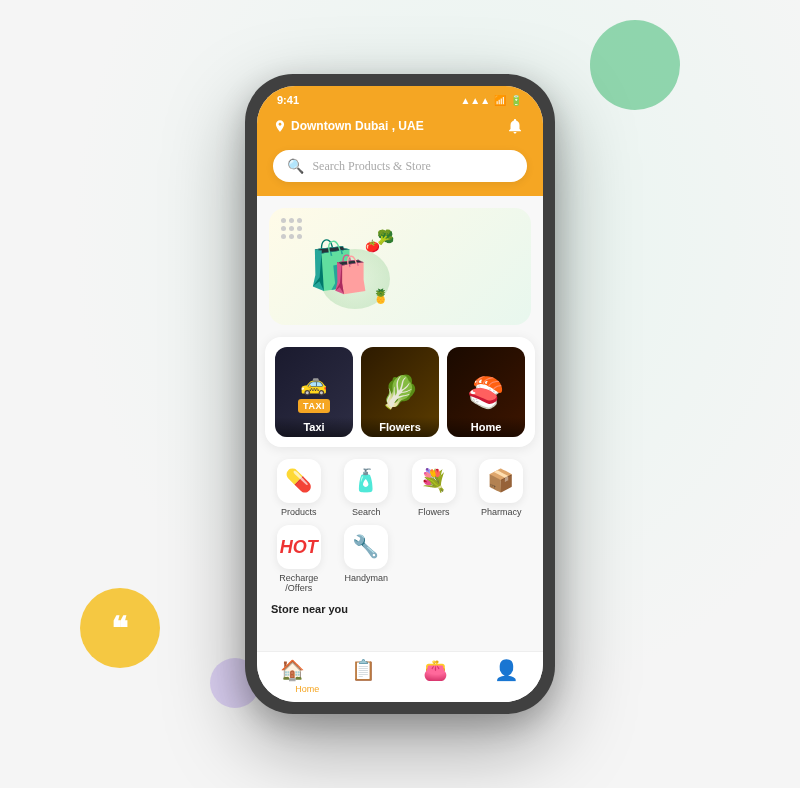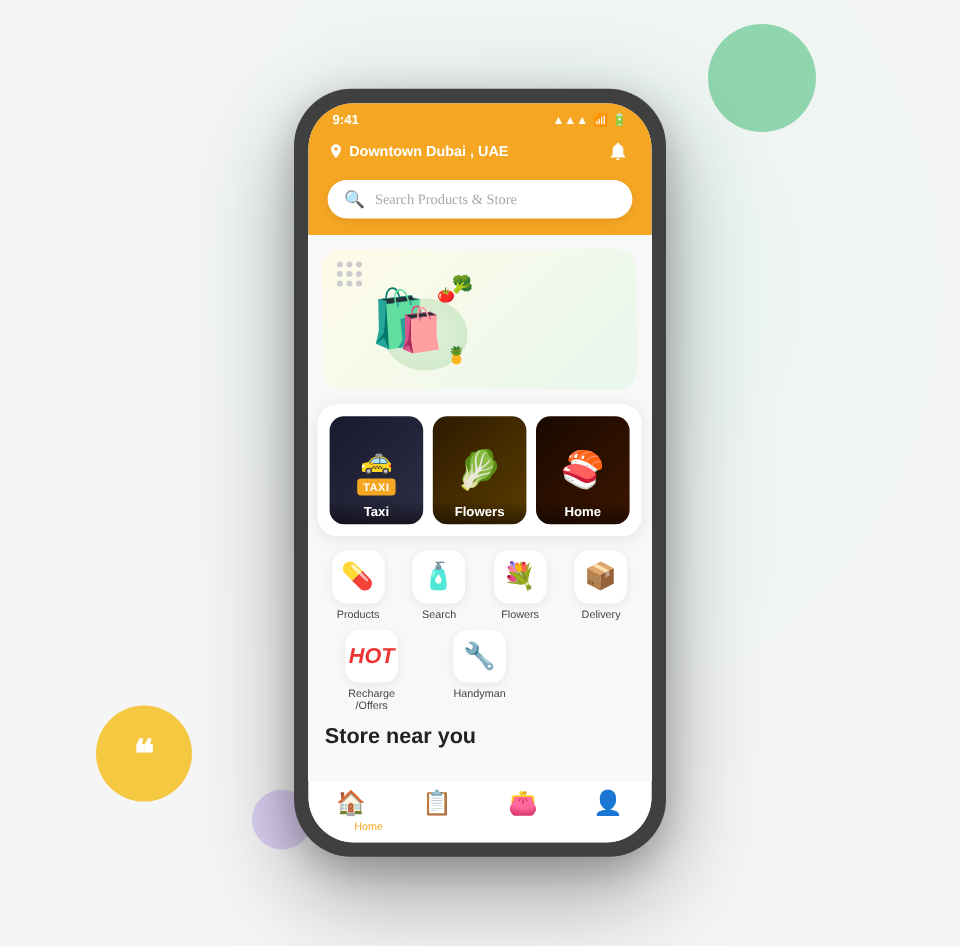--- a/index.html
+++ b/index.html
@@ -335,28 +335,28 @@
       font-size: 9px;
       color: #444;
       text-align: center;
       font-weight: 500;
     }
 
     
     .small-categories-2 {
       padding: 8px 12px 0;
       display: grid;
-      grid-template-columns: repeat(3, 1fr);
+      grid-template-columns: repeat(4, 1fr);
       gap: 8px;
     }
 
     
     .section-title {
       padding: 10px 14px 4px;
-      font-size: 18px;
+      font-size: 11px;
       font-weight: 700;
       color: #222;
     }
 
     
     .bottom-nav {
       background: #fff;
       border-top: 1px solid #eee;
       display: flex;
       padding: 6px 0 8px;
@@ -515,21 +515,21 @@
           <span class="small-cat-label">Search</span>
         </div>
 
         <div class="small-cat-item">
           <div class="small-cat-icon">💐</div>
           <span class="small-cat-label">Flowers</span>
         </div>
 
         <div class="small-cat-item">
           <div class="small-cat-icon">📦</div>
-          <span class="small-cat-label">Delivery</span>
+          <span class="small-cat-label">Pharmacy</span>
         </div>
 
       </div>
 
       <div class="small-categories-2 small-categories">
 
         <div class="small-cat-item">
           <div class="small-cat-icon">
             <span style="font-size:18px;color:#e33;font-weight:800;font-style:italic;">HOT</span>
           </div>

